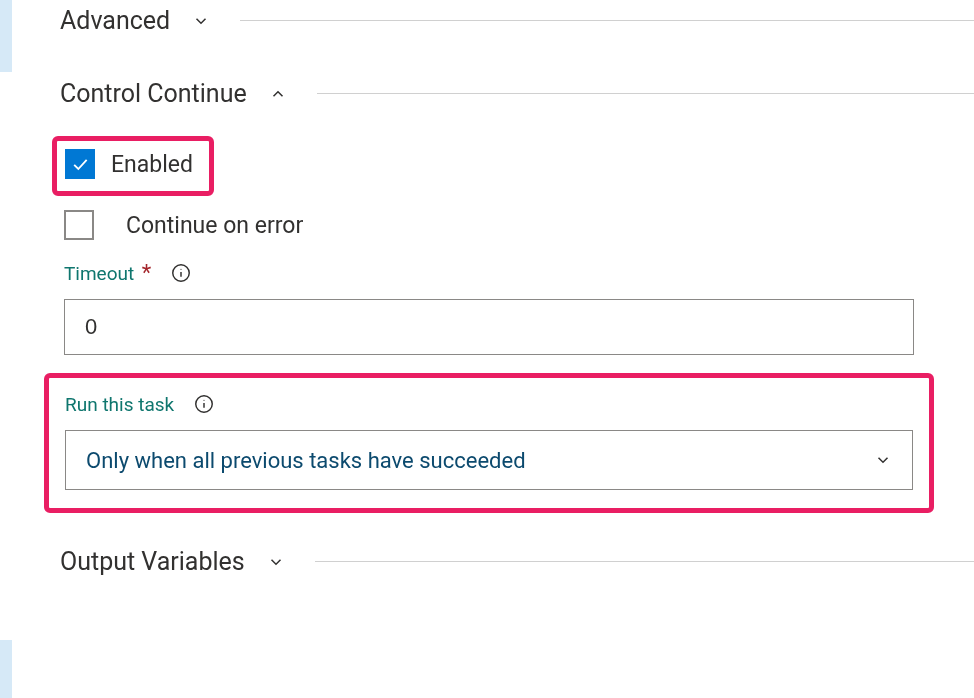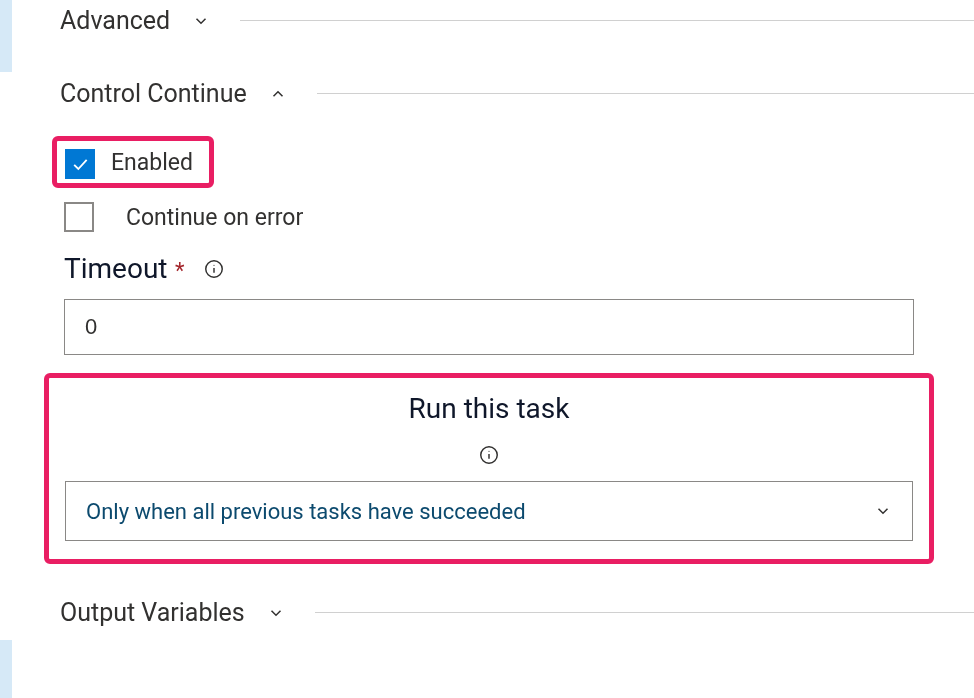--- a/index.html
+++ b/index.html
@@ -82,36 +82,37 @@
     stroke-width: 2.2;
     fill: none;
   }
   .checkbox-label {
     font-size: 23px;
     color: #323130;
   }
   .highlight-box {
     border: 5px solid #e91e63;
     border-radius: 6px;
-    padding: 8px 16px 4px 8px;
+    padding: 8px 16px 12px 8px;
     display: inline-flex;
+    align-items: center;
     gap: 16px;
     margin-left: -12px;
     margin-bottom: 14px;
   }
   .field-label-row {
     display: flex;
     align-items: center;
     gap: 18px;
     margin-bottom: 14px;
     margin-top: 20px;
   }
   .field-label {
-    font-size: 28px;
-    color: #0f172a;
+    font-size: 19px;
+    color: #0f766e;
   }
   .required-star {
     color: #a4262c;
     margin-left: 2px;
   }
   .info-icon {
     width: 24px;
     height: 24px;
     display: inline-flex;
     align-items: center;
@@ -156,21 +157,20 @@
   .highlight-block {
     border: 5px solid #e91e63;
     border-radius: 6px;
     padding: 14px 16px 18px 16px;
     margin-left: -20px;
     margin-right: -20px;
     margin-top: 18px;
   }
   .highlight-block .field-label-row {
     margin-top: 0;
-    flex-direction: column;
   }
   .section-header.collapsed {
     margin-top: 32px;
     text-align: right;
   }
   .left-rail {
     position: absolute;
     left: 0;
     top: 0;
     width: 12px;

